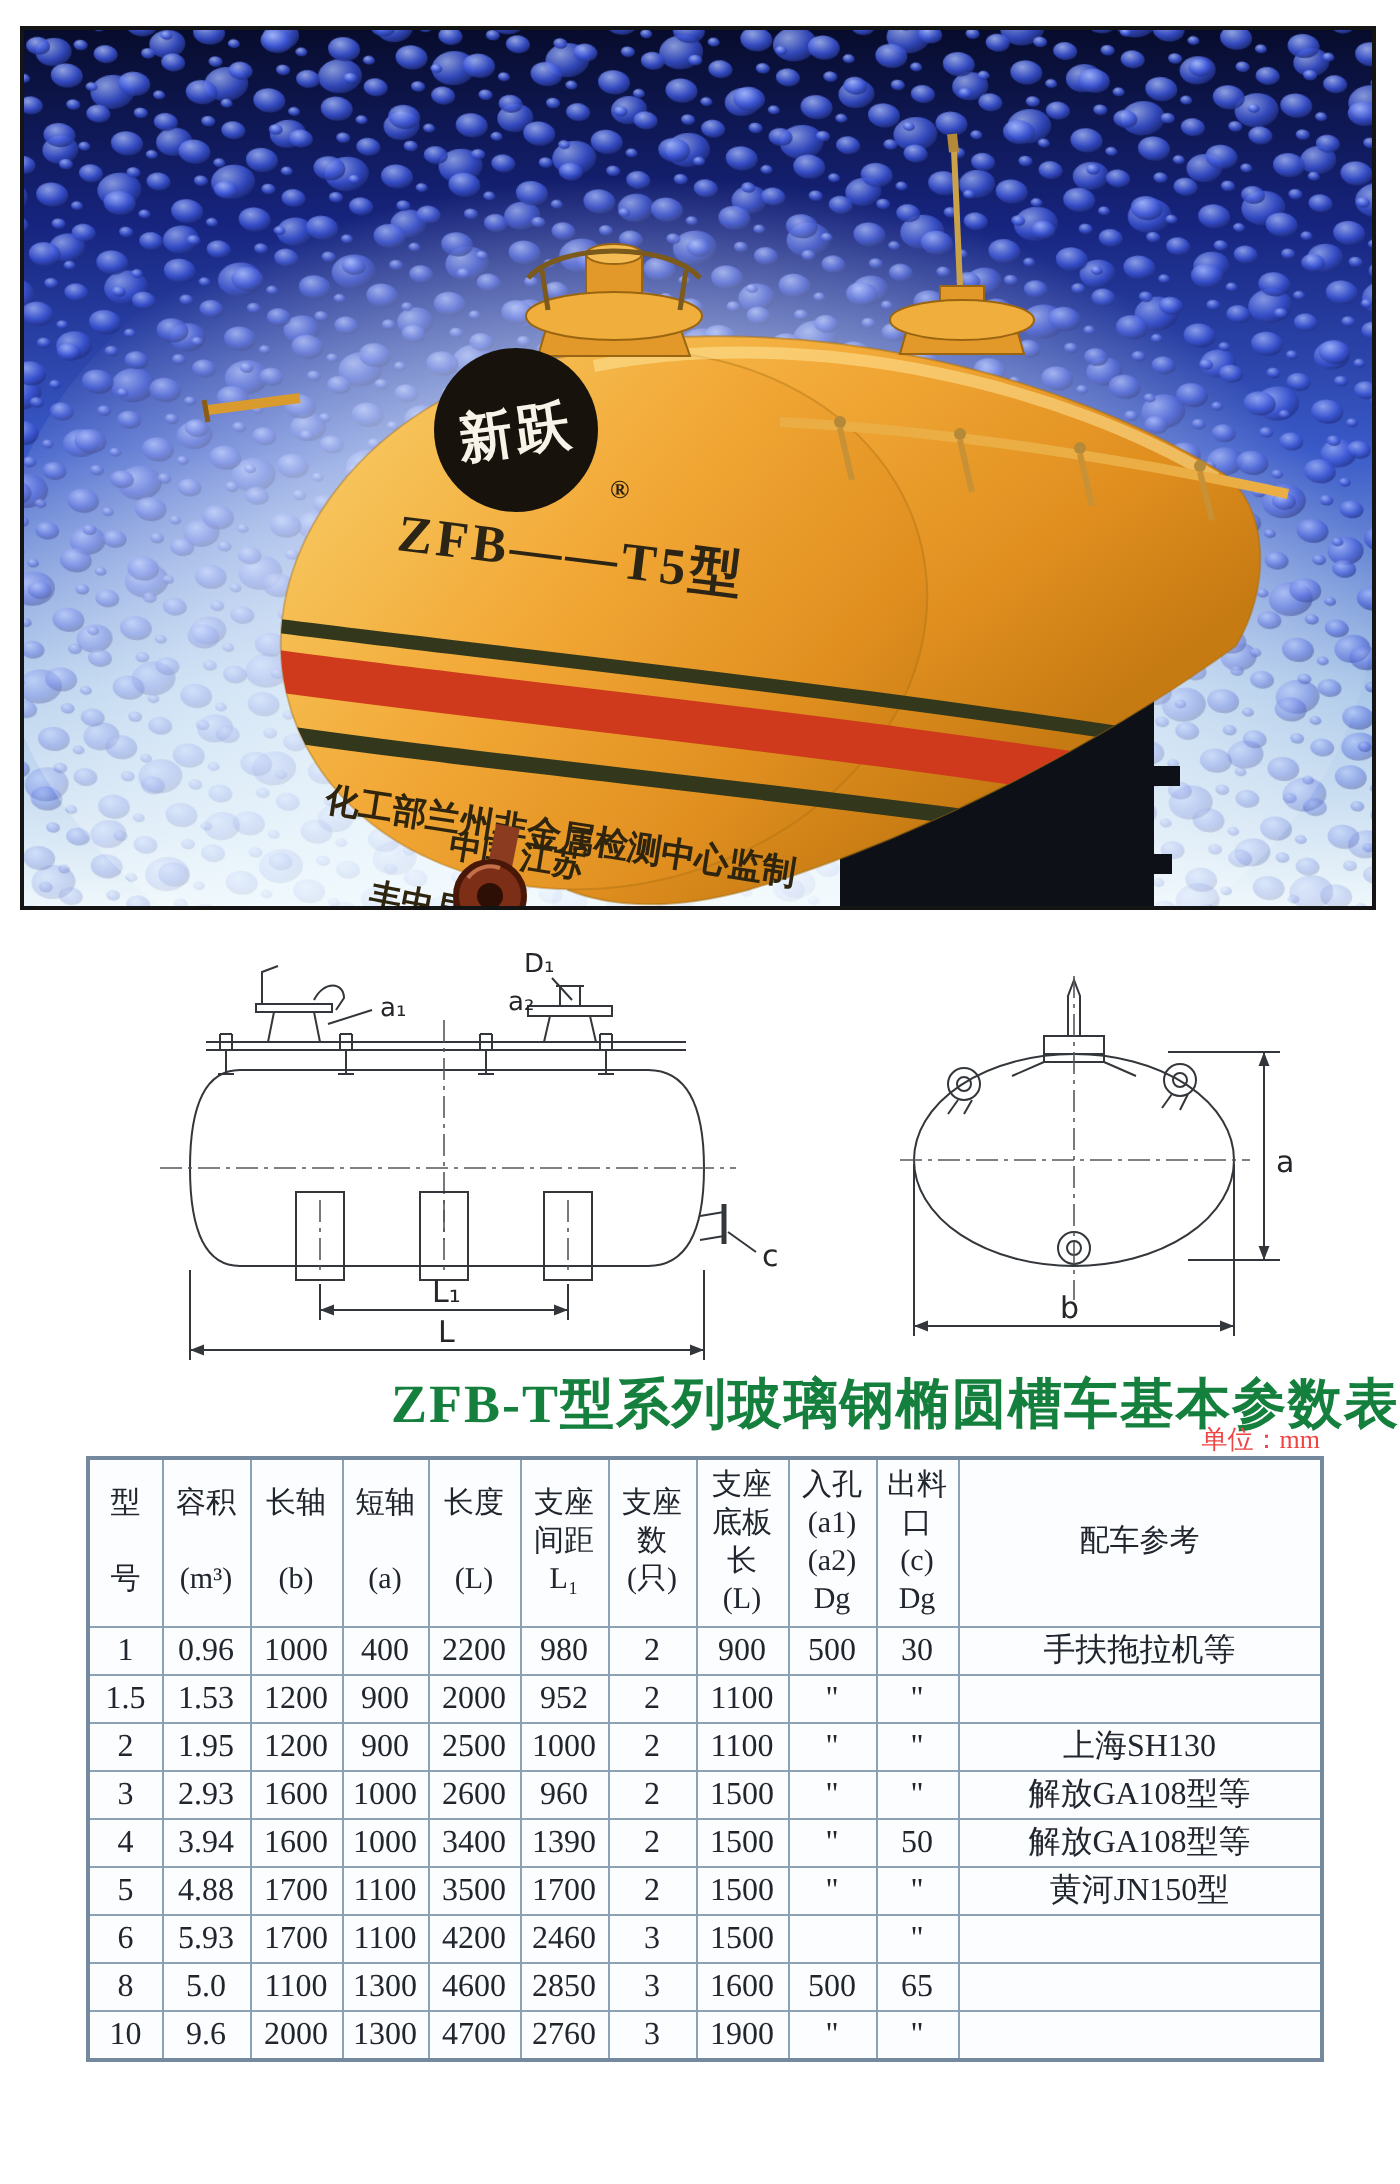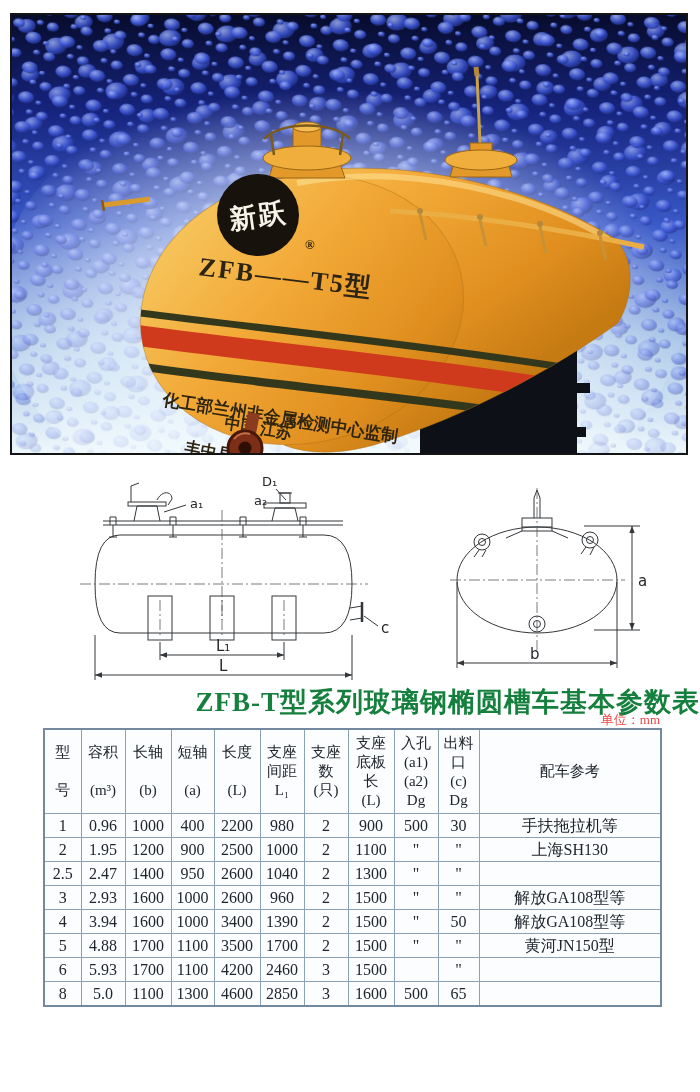--- a/index.html
+++ b/index.html
@@ -328,44 +328,44 @@
         <td>400</td>
         <td>2200</td>
         <td>980</td>
         <td>2</td>
         <td>900</td>
         <td>500</td>
         <td>30</td>
         <td>手扶拖拉机等</td>
       </tr>
       <tr>
+        <td>1.5</td>
+        <td>1.53</td>
+        <td>1200</td>
+        <td>900</td>
+        <td>2000</td>
+        <td>952</td>
+        <td>2</td>
+        <td>1100</td>
+        <td>"</td>
+        <td>"</td>
+        <td></td>
+      </tr>
+      <tr>
         <td>2</td>
         <td>1.95</td>
         <td>1200</td>
         <td>900</td>
         <td>2500</td>
         <td>1000</td>
         <td>2</td>
         <td>1100</td>
         <td>"</td>
         <td>"</td>
         <td>上海SH130</td>
-      </tr>
-      <tr>
-        <td>2.5</td>
-        <td>2.47</td>
-        <td>1400</td>
-        <td>950</td>
-        <td>2600</td>
-        <td>1040</td>
-        <td>2</td>
-        <td>1300</td>
-        <td>"</td>
-        <td>"</td>
-        <td></td>
       </tr>
       <tr>
         <td>3</td>
         <td>2.93</td>
         <td>1600</td>
         <td>1000</td>
         <td>2600</td>
         <td>960</td>
         <td>2</td>
         <td>1500</td>
@@ -418,14 +418,27 @@
         <td>1100</td>
         <td>1300</td>
         <td>4600</td>
         <td>2850</td>
         <td>3</td>
         <td>1600</td>
         <td>500</td>
         <td>65</td>
         <td></td>
       </tr>
+      <tr>
+        <td>10</td>
+        <td>9.6</td>
+        <td>2000</td>
+        <td>1300</td>
+        <td>4700</td>
+        <td>2760</td>
+        <td>3</td>
+        <td>1900</td>
+        <td>"</td>
+        <td>"</td>
+        <td></td>
+      </tr>
     </tbody>
 </table>
 
 </body></html>

